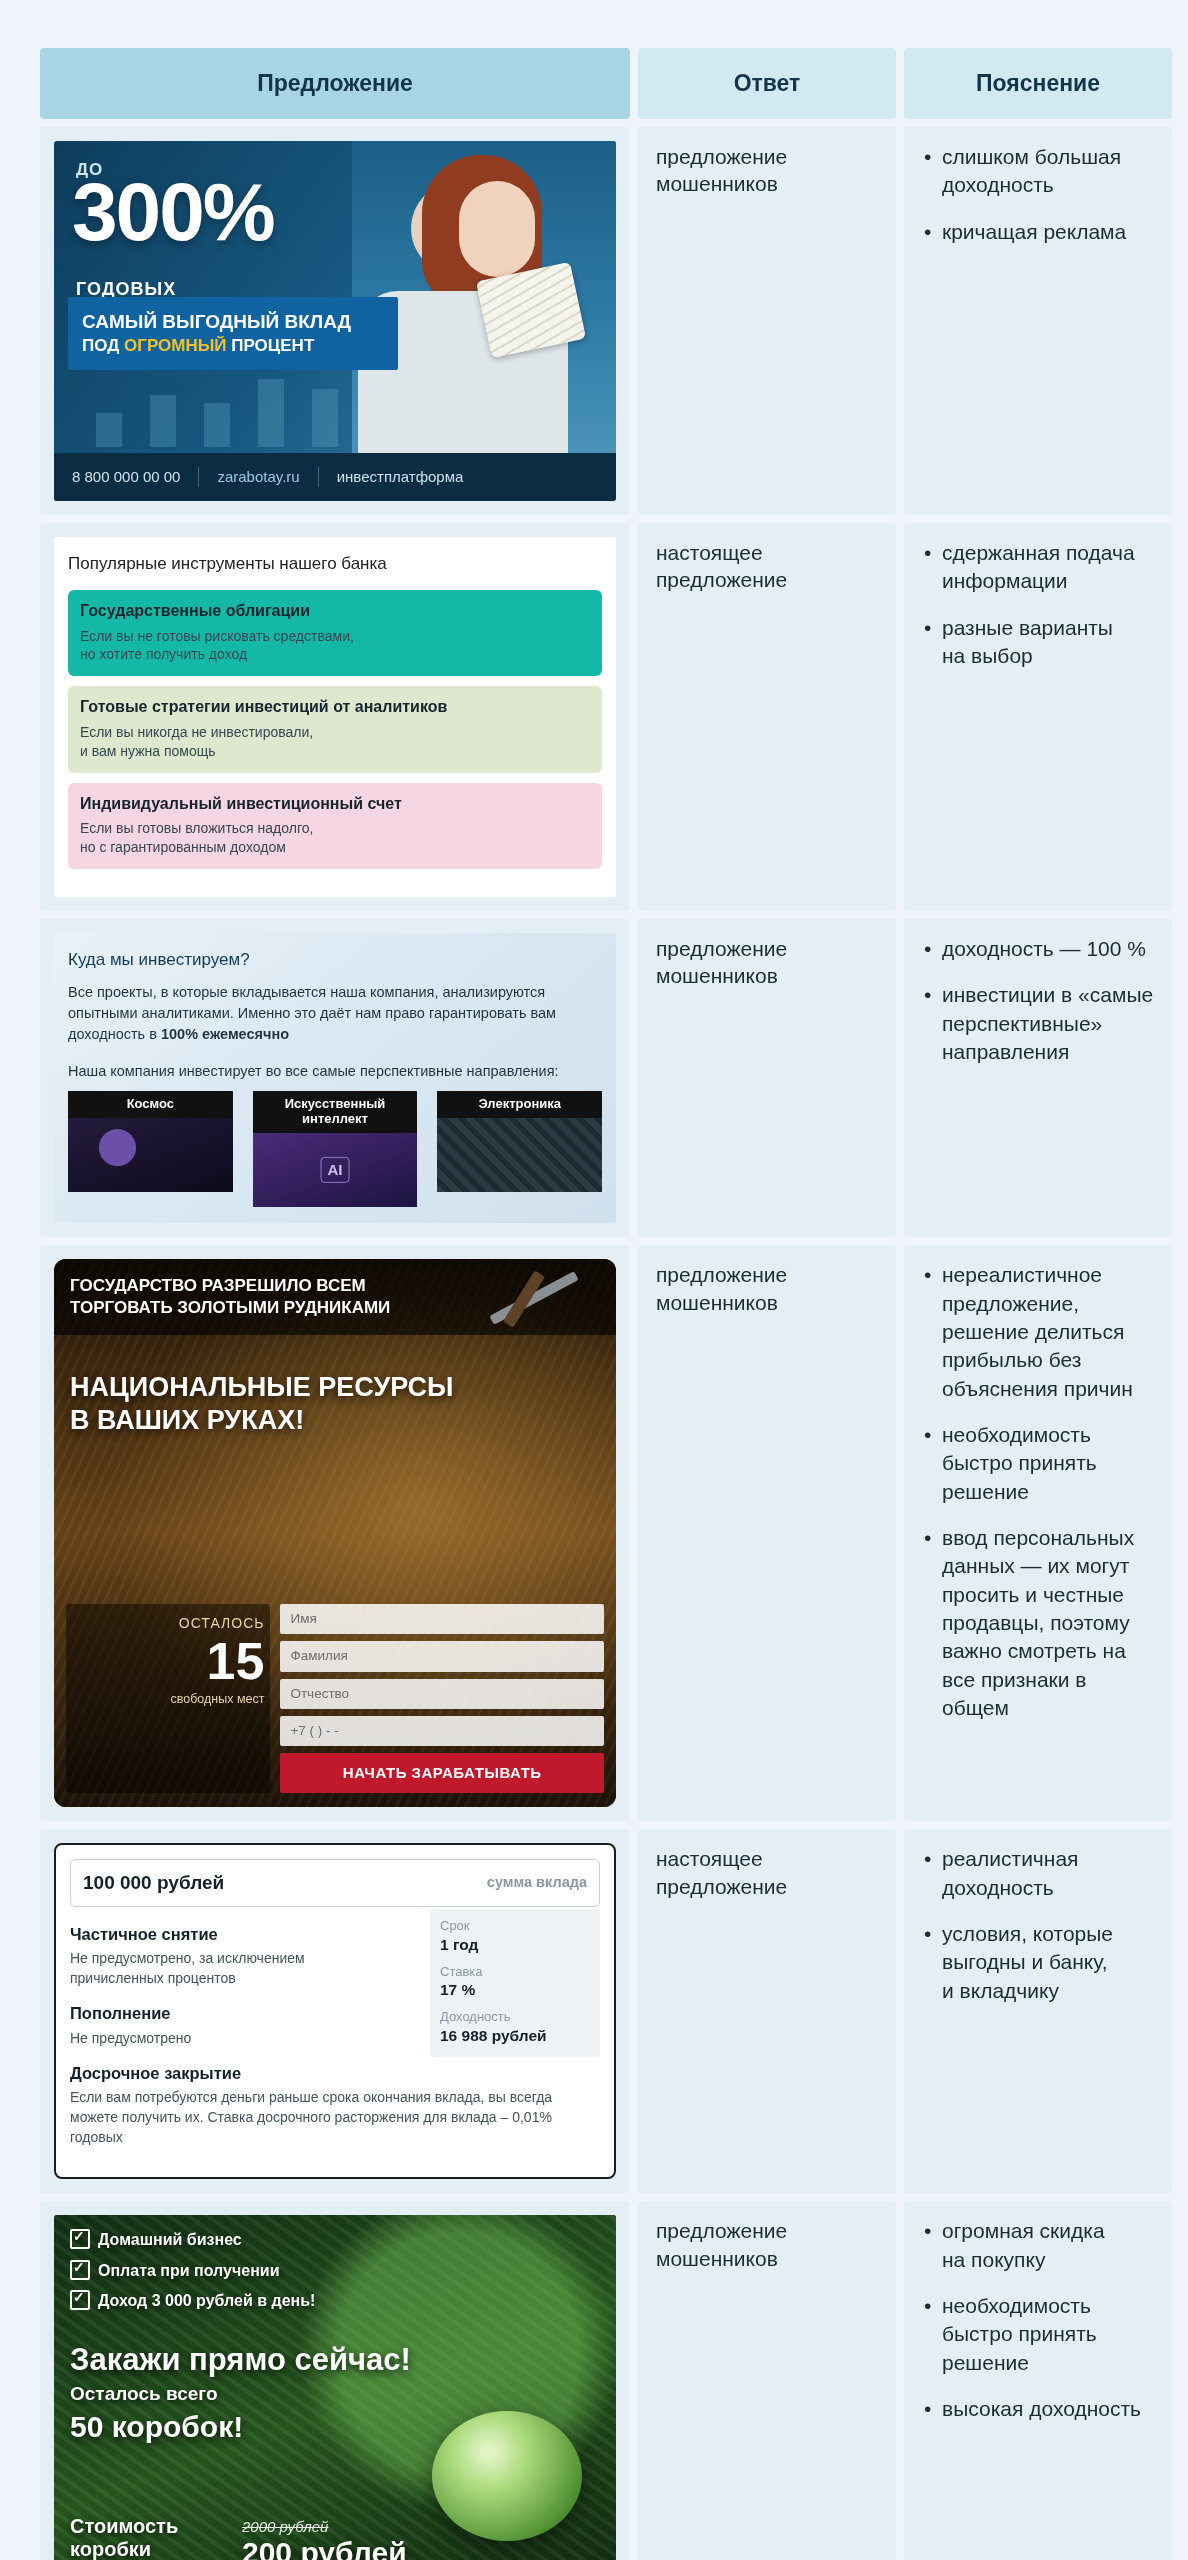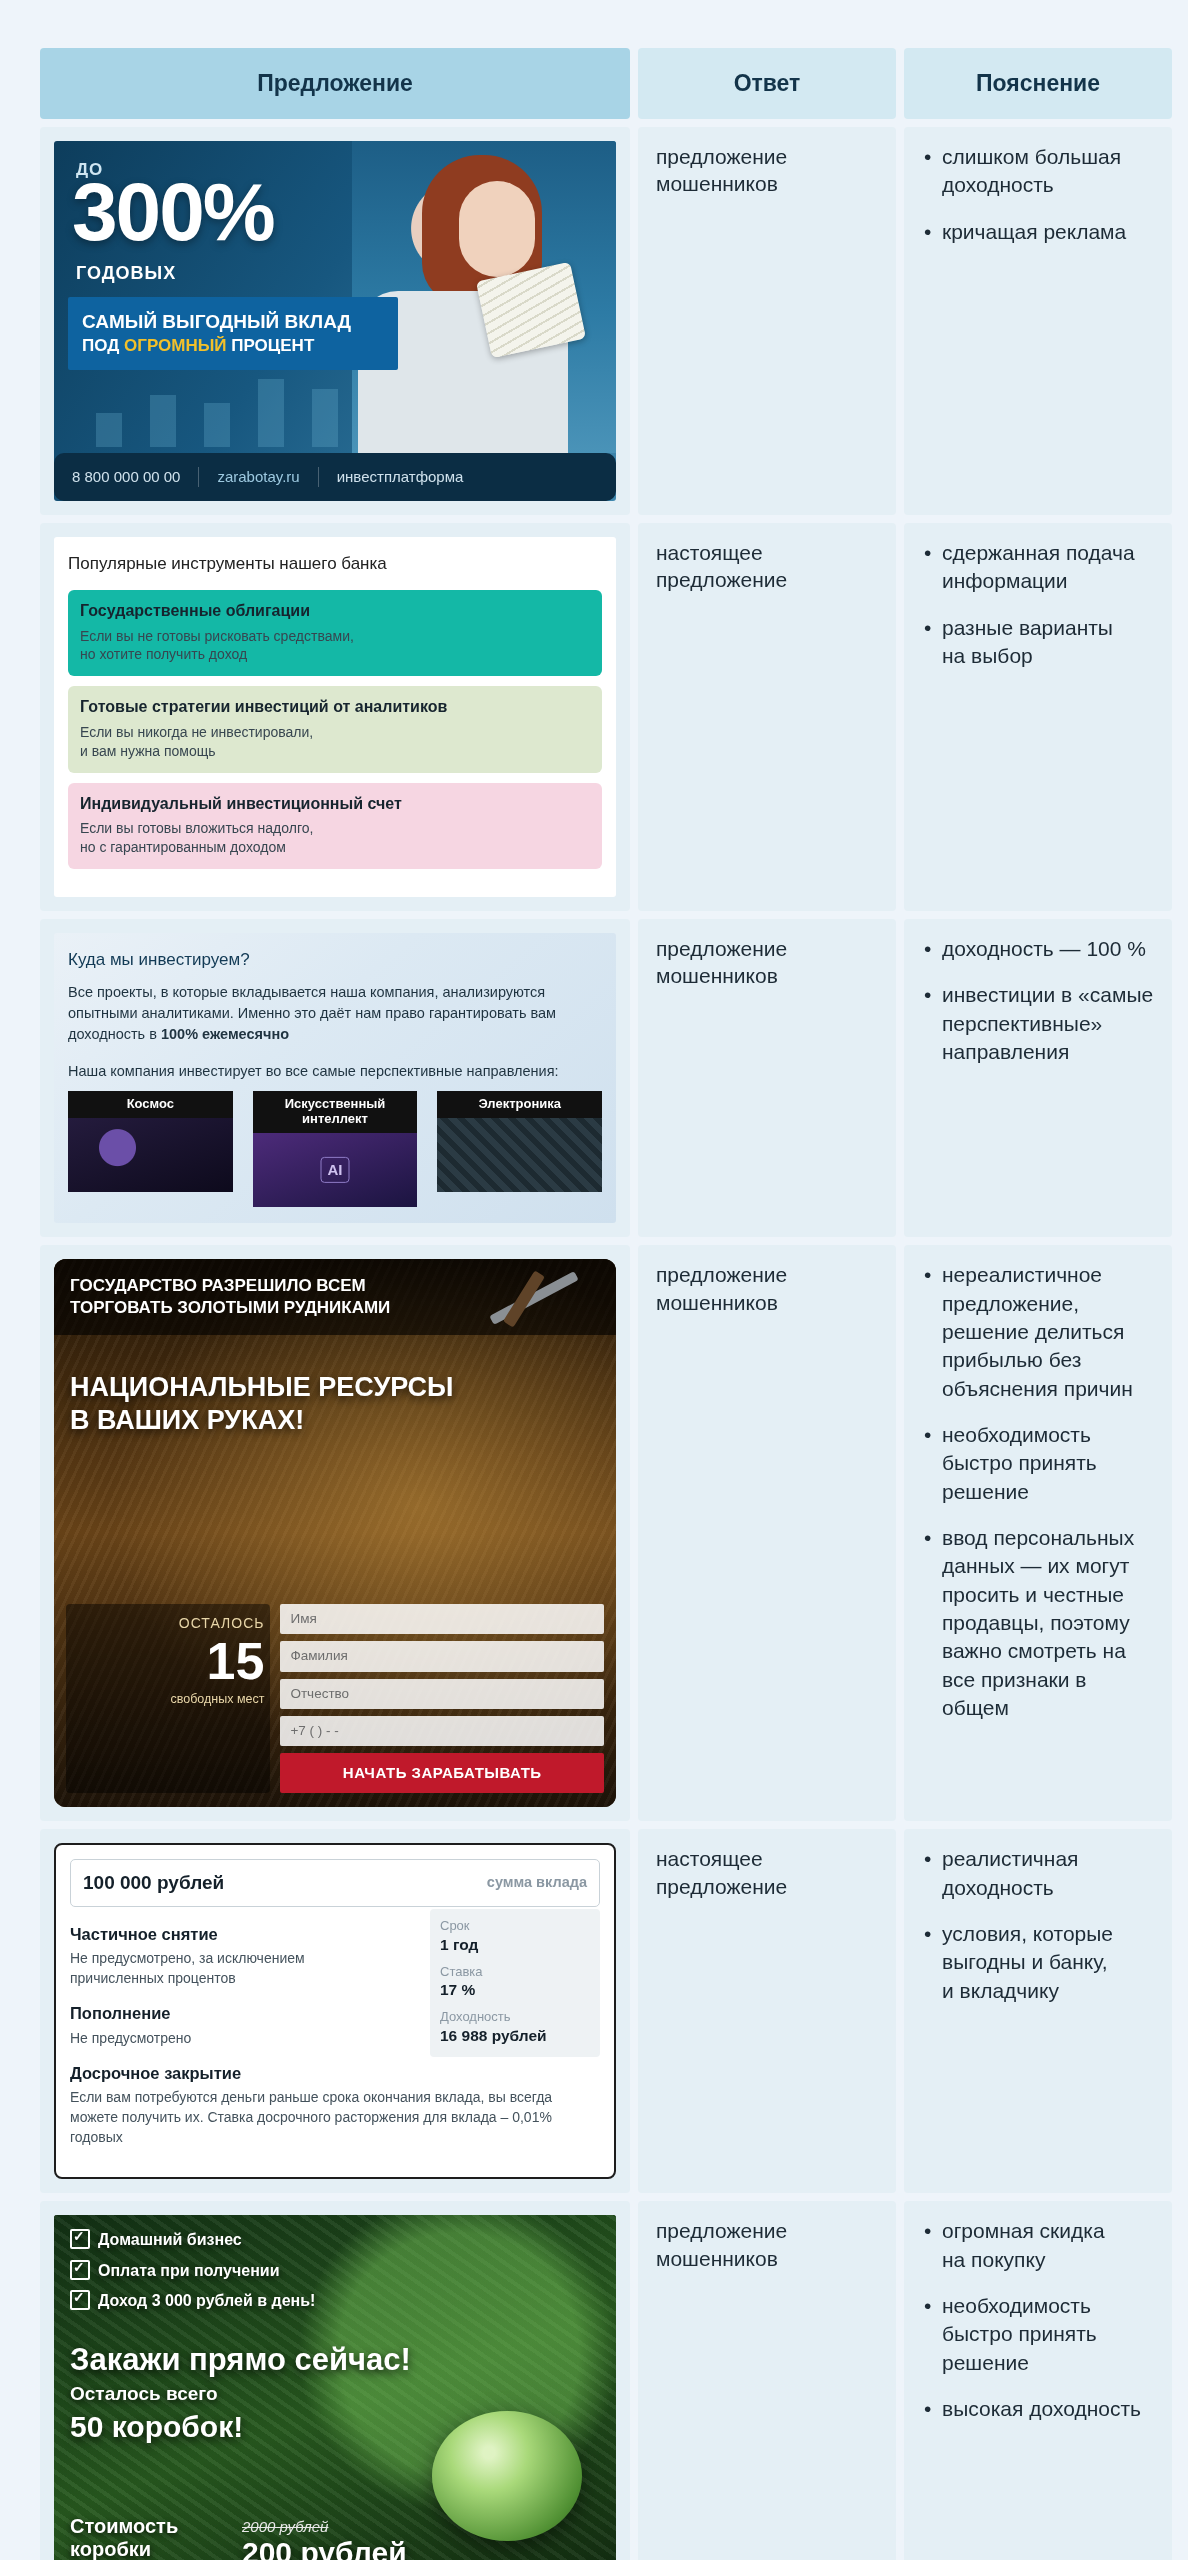--- a/index.html
+++ b/index.html
@@ -143,39 +143,39 @@
     position: absolute; left: 22px; top: 18px;
     color: #cfe6f2; font-size: 17px; letter-spacing: 1px; font-weight: bold;
   }
   .ad1 .pct {
     position: absolute; left: 18px; top: 30px;
     color: #fff; font-size: 82px; font-weight: bold; letter-spacing: -2px;
     line-height: 1;
     text-shadow: 0 3px 8px rgba(0,0,0,.35);
   }
   .ad1 .god {
-    position: absolute; left: 22px; top: 120px;
+    position: absolute; left: 22px; top: 136px;
     color: #fff; font-size: 18px; font-weight: bold; letter-spacing: 1px;
   }
   .ad1 .ribbon {
     position: absolute; left: 14px; top: 156px;
     background: #0e63a0;
     padding: 12px 16px 12px 14px;
     border-radius: 2px;
     width: 330px;
     box-sizing: border-box;
   }
   .ad1 .ribbon .l1 { color:#fff; font-size: 19px; font-weight: bold; }
   .ad1 .ribbon .l2 { color:#fff; font-size: 17px; font-weight: bold; }
   .ad1 .ribbon .hl { color:#f2c02a; }
   .ad1 .footer {
     position: absolute; left: 0; right: 0; bottom: 0;
     height: 48px;
     background: #0b2d44;
-    display: flex; align-items: center; border-radius: 10px;
+    display: flex; align-items: center;
   }
   .ad1 .footer span {
     color: #cfe1ec; font-size: 15px; padding: 0 18px;
     border-right: 1px solid rgba(255,255,255,.25);
     white-space: nowrap;
   }
   .ad1 .footer span:last-child { border-right: none; }
   .ad1 .footer .site { color: #9dc9e0; }
 
   

